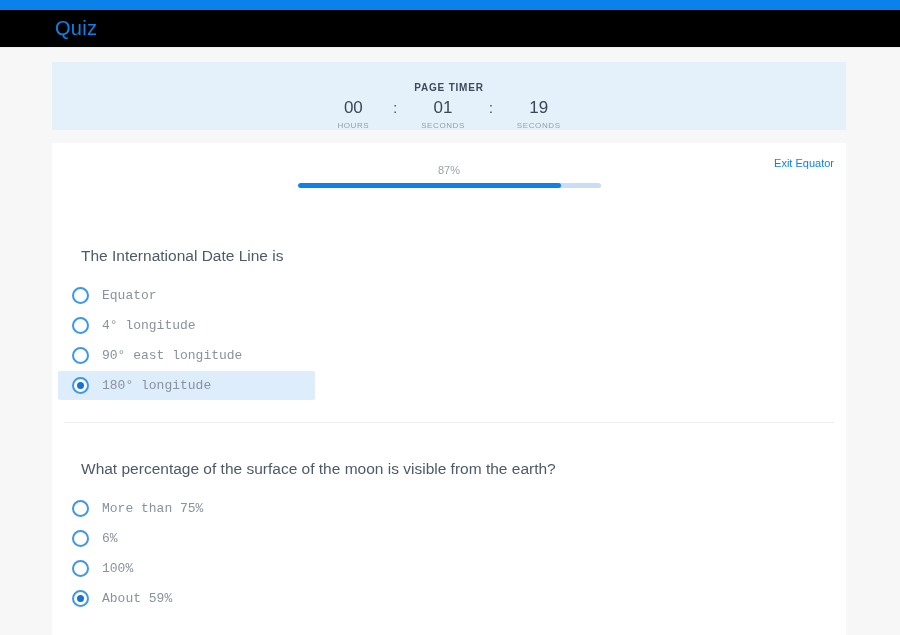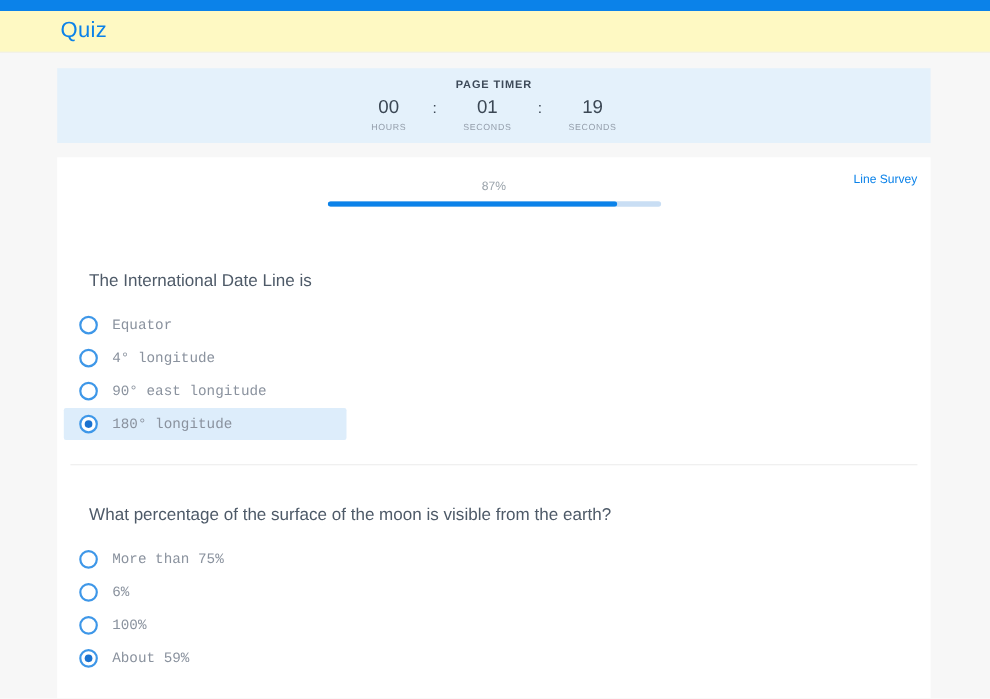--- a/index.html
+++ b/index.html
@@ -8,21 +8,21 @@
     width: 900px; height: 635px;
     background: #f7f7f7;
     font-family: "Liberation Sans", sans-serif;
     overflow: hidden;
   }
   .top-bar {
     height: 10px;
     background: var(--accent, #0b82e9);
   }
   .header {
-    background: #fef9c3;
+    background: #000000;
     height: 38px;
     display: flex;
     align-items: center;
     padding-left: 55px;
     border-bottom: 1px solid #efefef;
   }
   .header-title {
     color: var(--accent, #0b82e9);
     font-size: 20px;
     font-weight: 400;
@@ -30,21 +30,21 @@
   }
   .main {
     margin: 14px 54px 0 52px;
   }
   .timer-panel {
     background: var(--timer_bg, #e4f1fb);
     height: 68px;
     display: flex;
     flex-direction: column;
     align-items: center;
-    justify-content: center;
+    justify-content: flex-end;
   }
   .timer-title {
     font-size: 10px;
     font-weight: bold;
     color: #3d4a59;
     letter-spacing: 0.8px;
     margin-bottom: 5px;
   }
   .timer-grid {
     display: grid;
@@ -188,21 +188,21 @@
       <span class="timer-number">01</span>
       <span class="timer-colon">:</span>
       <span class="timer-number">19</span>
       <span class="timer-unit-label" style="grid-column:1">HOURS</span>
       <span class="timer-unit-label" style="grid-column:3">SECONDS</span>
       <span class="timer-unit-label" style="grid-column:5">SECONDS</span>
     </div>
   </div>
 
   <div class="card">
-    <a class="exit-link">Line Survey</a>
+    <a class="exit-link">Exit Equator</a>
 
     <div class="progress-wrap">
       <div class="progress-label">87%</div>
       <div class="progress-track">
         <div class="progress-fill" style="width: 87%;"></div>
       </div>
     </div>
 
     <div class="questions">
         <div class="question-block">

